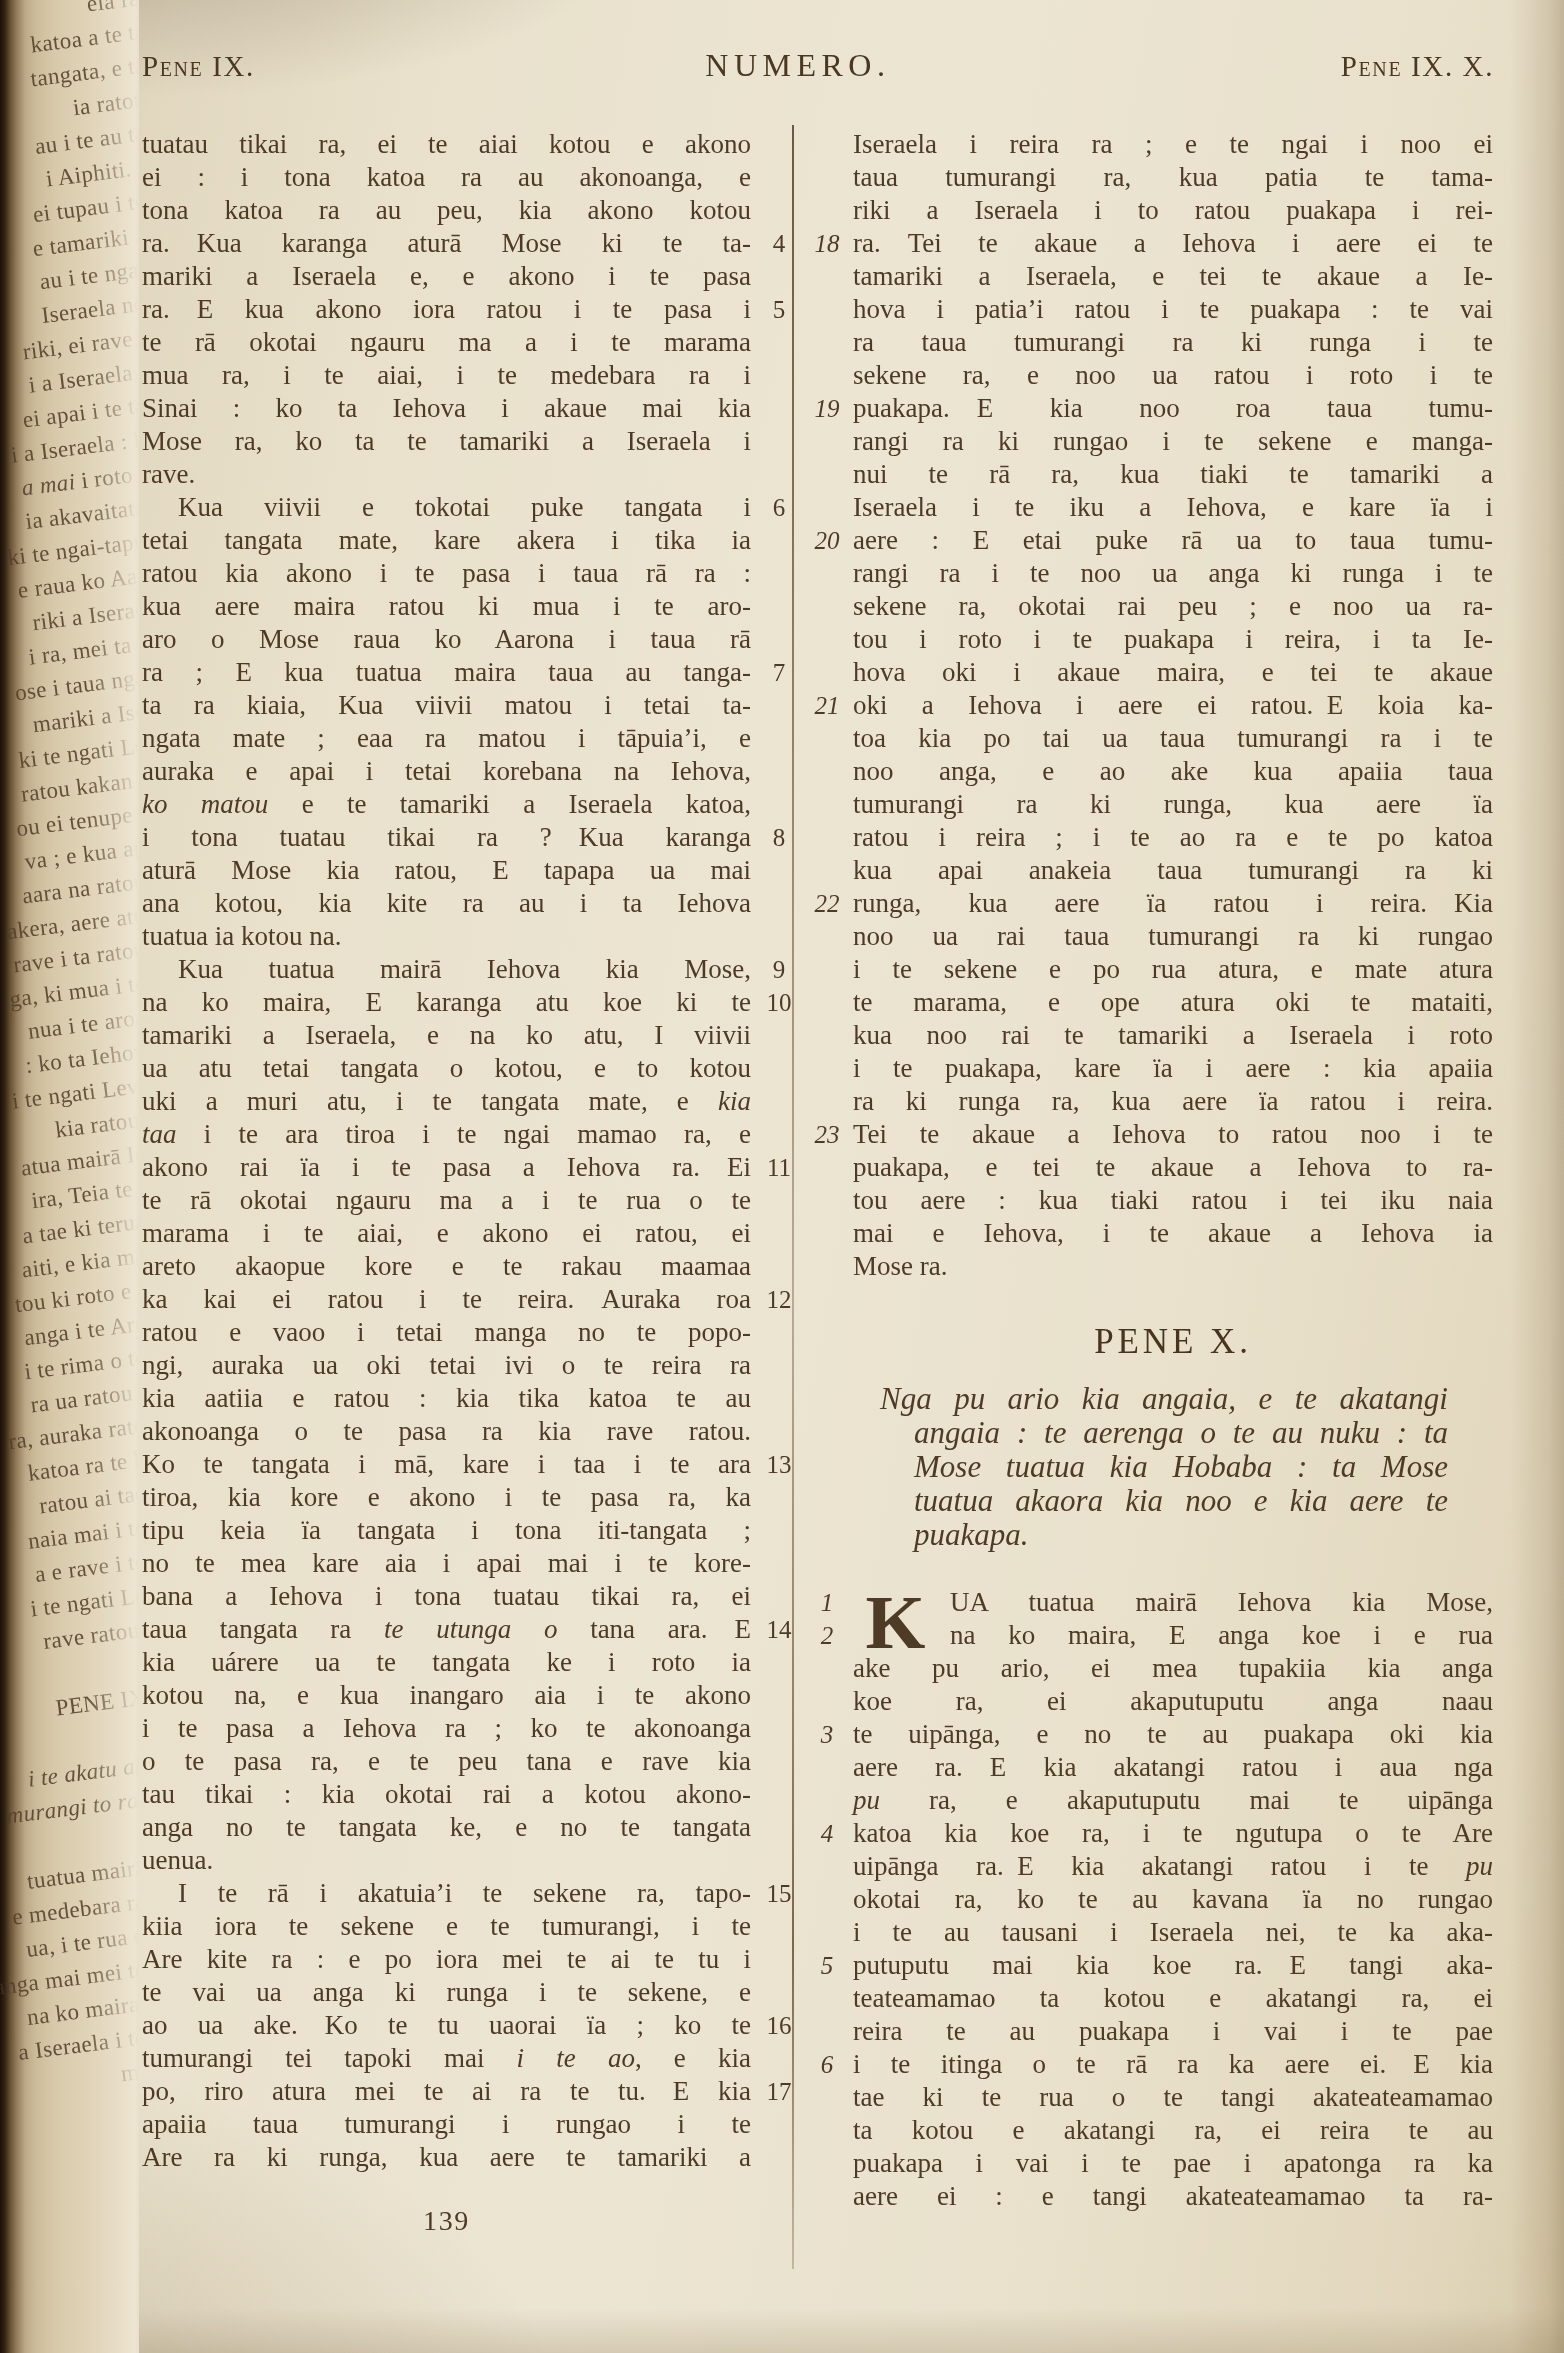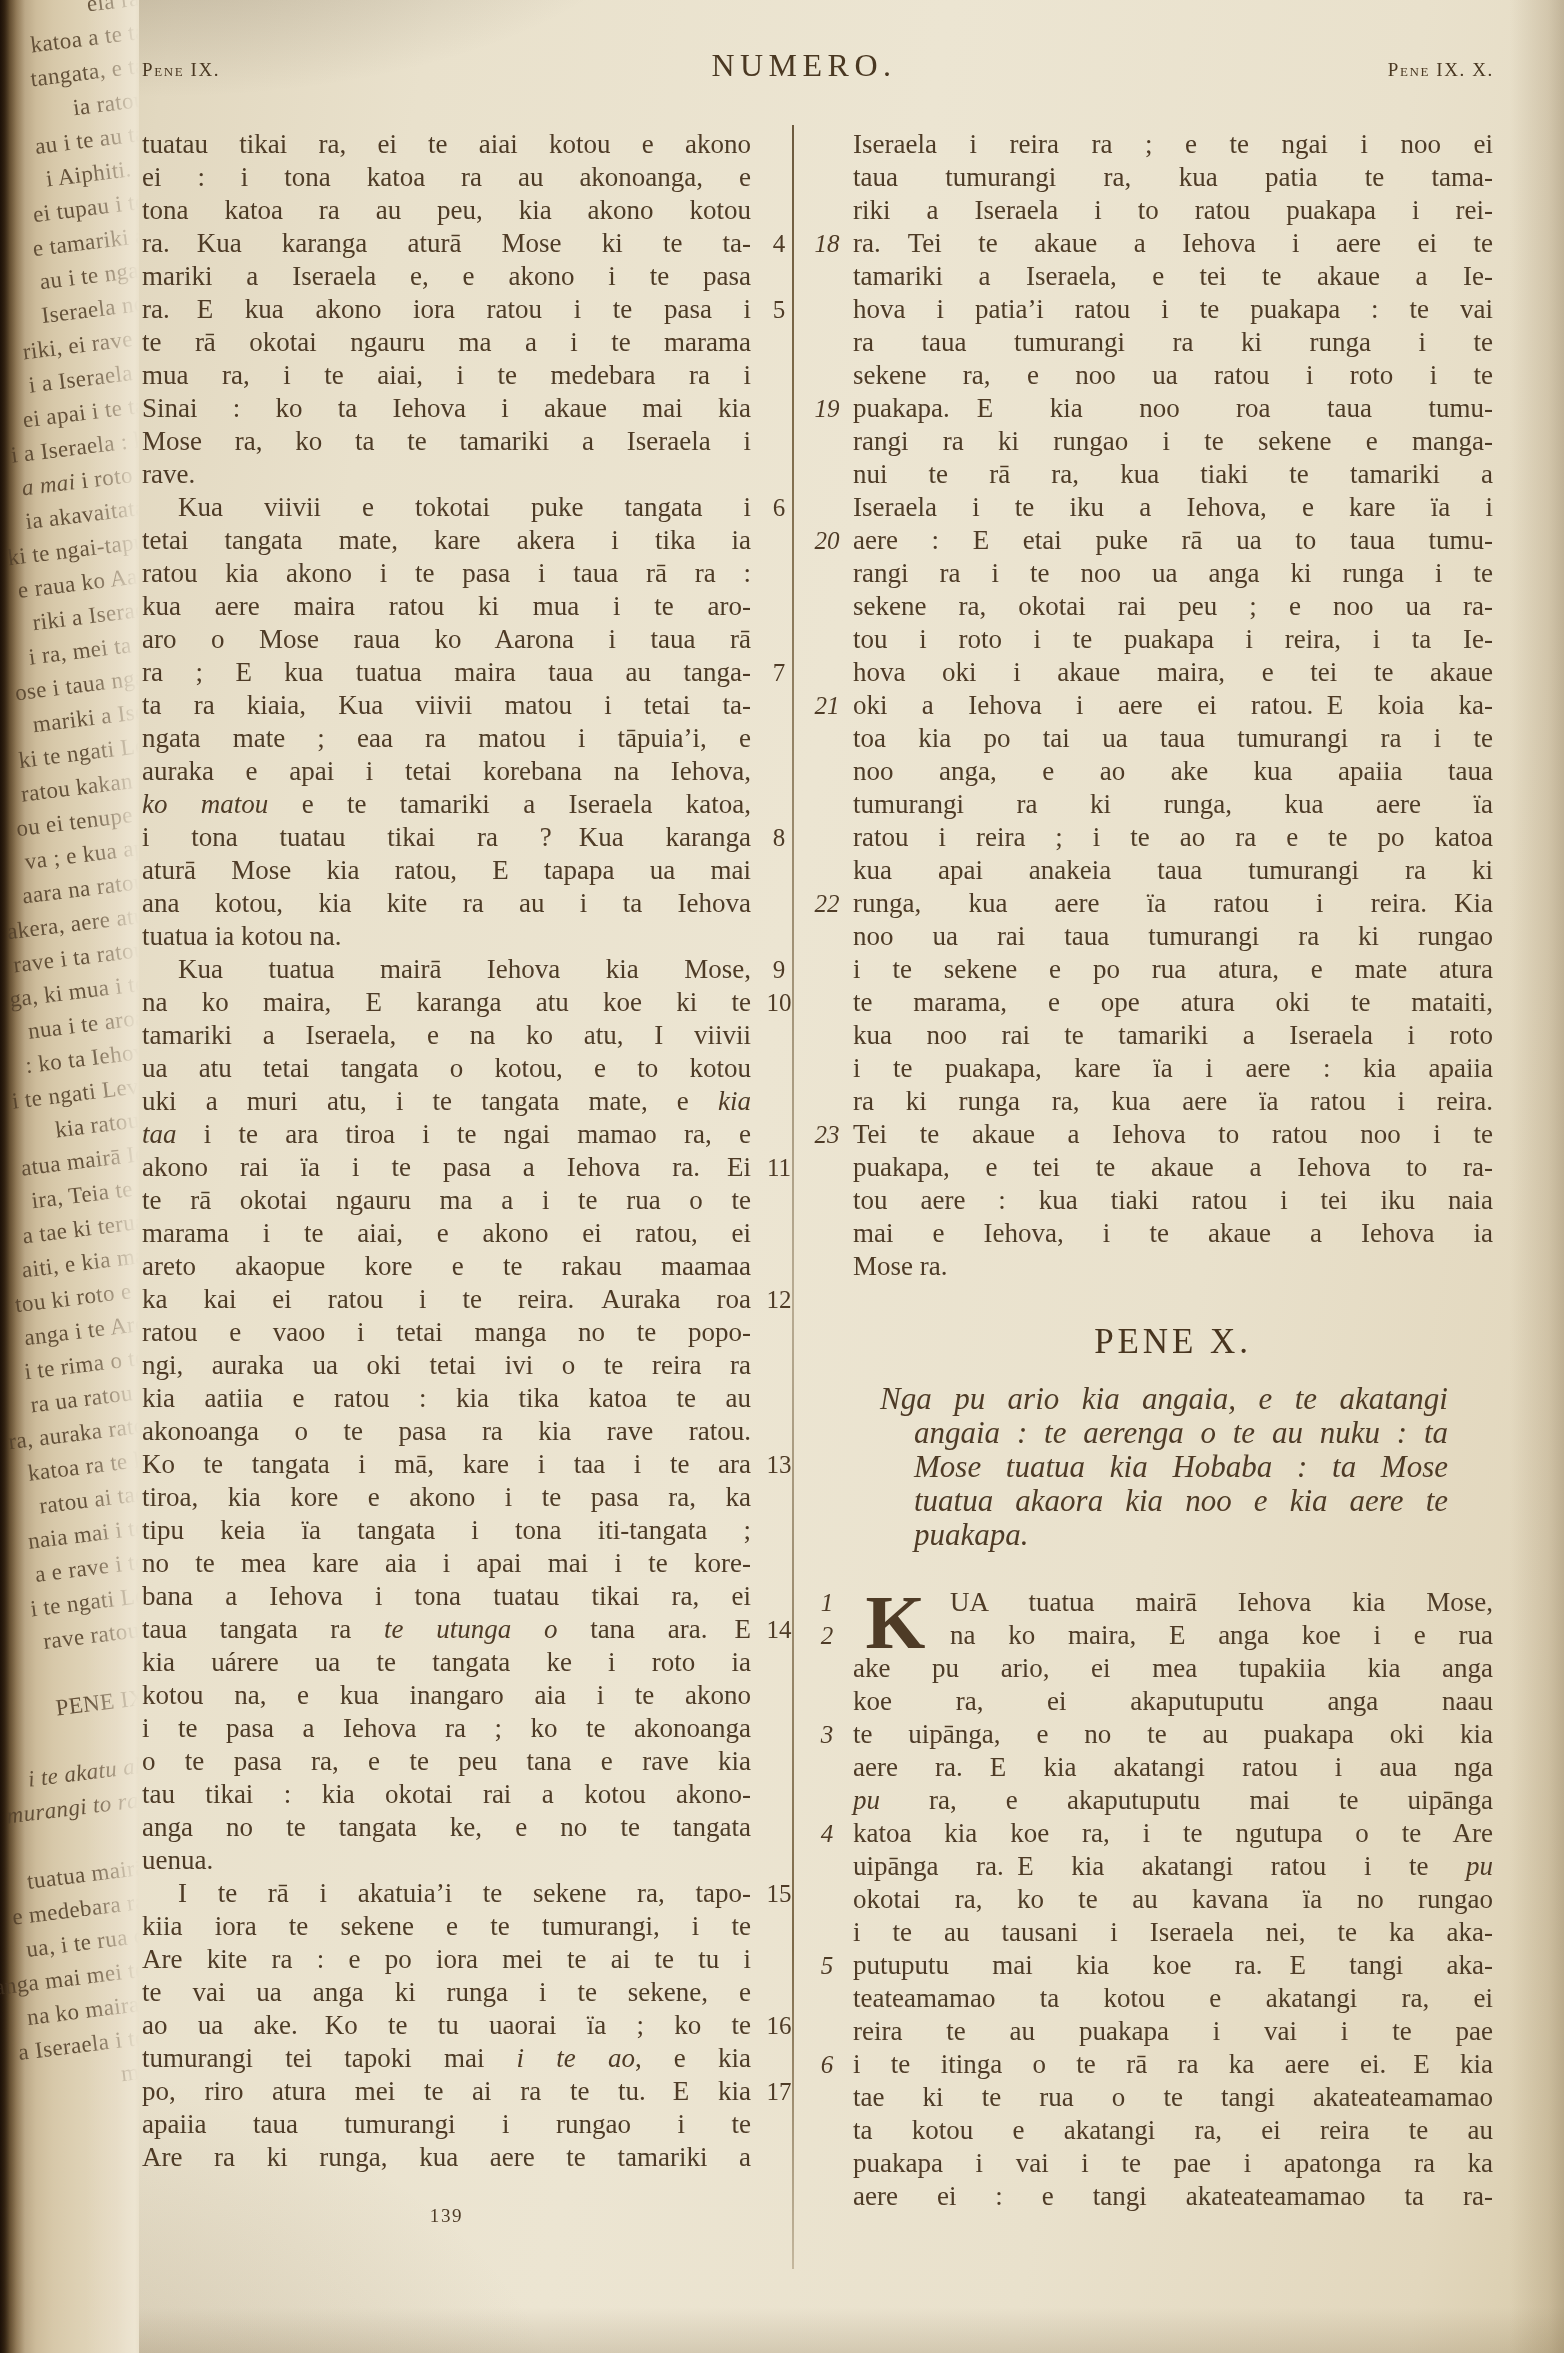--- a/index.html
+++ b/index.html
@@ -45,21 +45,21 @@
       rgba(230,220,198,0) 18%,rgba(230,220,198,0) 62%,
       rgba(233,223,202,0.55) 84%,rgba(237,229,210,0.95) 97%,#e9e0cb 100%);
   }
 
   
   #header{
     position:absolute;left:142px;top:47px;width:1352px;height:44px;
     display:flex;justify-content:space-between;align-items:baseline;
     color:#4a3822;
   }
-  .running-head{font-variant:small-caps;font-size:19px;letter-spacing:1.6px;}
+  .running-head{font-variant:small-caps;font-size:29px;letter-spacing:1.6px;}
   #header-center{font-size:32px;letter-spacing:5.5px;}
 
   
   .col{position:absolute;top:128px;color:#4e3b26;}
   #col-left{left:142px;width:609px;}
   #col-right{left:853px;width:640px;}
   .line{
     position:relative;height:33px;line-height:33px;font-size:27px;
     text-align:justify;text-align-last:justify;text-justify:inter-word;
     white-space:normal;
@@ -90,21 +90,21 @@
   #chapter-summary .line.cont{padding-left:34px;}
   .dc-line{padding-left:97px;}
   #drop-cap{
     position:absolute;left:12.5px;top:4.7px;width:81px;height:63px;
     font-size:77px;line-height:63px;color:#4e3b26;font-weight:bold;
   }
   #body-wrap{position:relative;}
 
   #page-number{
     position:absolute;left:142px;top:2205px;width:609px;text-align:center;
-    font-size:19px;color:#4e3b26;letter-spacing:1.6px;
+    font-size:28px;color:#4e3b26;letter-spacing:1.6px;
   }
 </style>
 </head>
 <body>
 
 <div id="page">
 
   <div id="right-edge"></div>
   <div id="bottom-edge"></div>
 

